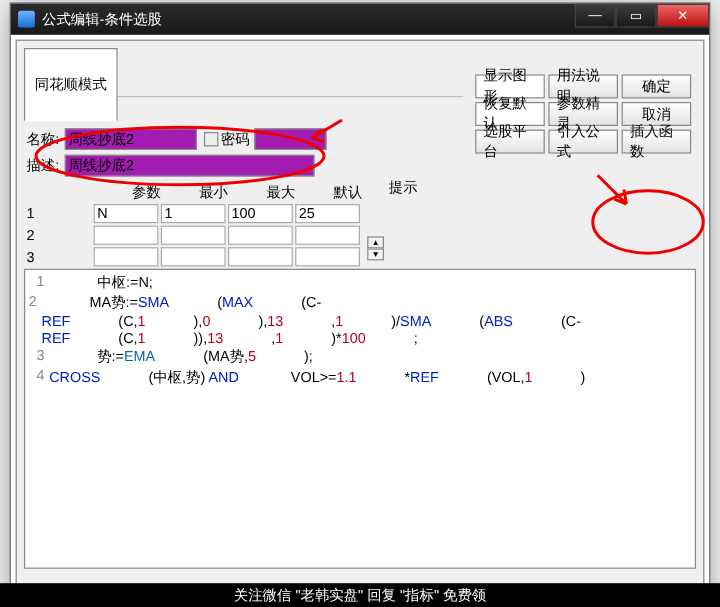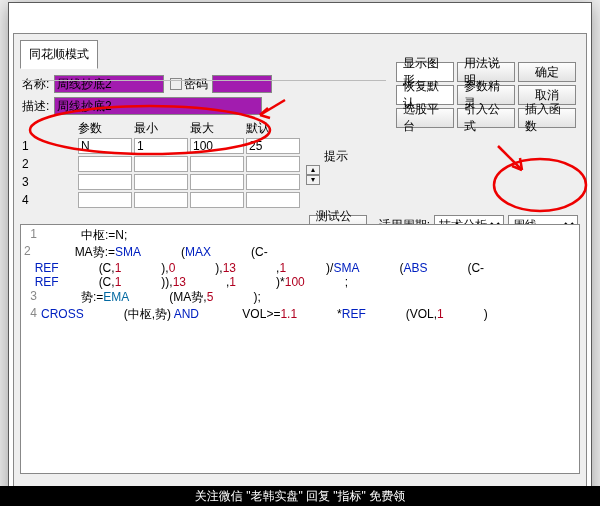--- a/index.html
+++ b/index.html
@@ -5,32 +5,32 @@
   * { box-sizing: border-box; font-family: "Microsoft YaHei", SimSun, Arial, sans-serif; }
   body { margin: 0; background: #eee; width: 600px; height: 506px; overflow: hidden; position: relative; }
   .window { position: absolute; left: 8px; top: 2px; width: 584px; height: 498px; background: #fff; border: 1px solid #5a5a5a; box-shadow: 0 4px 18px rgba(0,0,0,0.35); }
   .titlebar { height: 26px; background: linear-gradient(#2b2b2b,#191919); display: flex; align-items: center; padding: 0 6px; color: #fff; font-size: 12px; position: relative; }
   .titlebar .ticon { width: 14px; height: 14px; background: linear-gradient(#6fb2ff,#1a6ed8); border-radius: 2px; margin-right: 6px; }
   .winbtns { position: absolute; right: 0; top: 0; display: flex; }
   .winbtn { width: 34px; height: 20px; border: 1px solid #444; background: linear-gradient(#3d3d3d,#1a1a1a); color: #fff; font-size: 11px; display: flex; align-items: center; justify-content: center; }
   .winbtn.close { background: linear-gradient(#e66,#b11); width: 44px; }
   .client { position: absolute; left: 4px; right: 4px; top: 30px; bottom: 4px; border: 1px solid #888; background: #efefef; }
   .tabs { display: flex; margin: 6px 6px 0 6px; font-size: 12px; }
-  .tab { padding: 5px 8px; border: 1px solid #888; background: #f7f7f7; margin-right: -1px; position: relative; }
+  .tab { padding: 21px 8px; border: 1px solid #888; background: #f7f7f7; margin-right: -1px; position: relative; }
   .tab.active { background: #fff; border-bottom-color: #fff; z-index: 2; }
   .row { display: flex; align-items: center; font-size: 12px; margin: 4px 8px; }
   .lab { width: 32px; }
   .tb { height: 18px; font-size: 12px; border: 1px solid #888; background: #a21caf; padding: 0 2px; }
   .cb { width: 12px; height: 12px; border: 1px solid #888; margin: 0 2px 0 6px; }
   .btn { height: 20px; font-size: 12px; border: 1px solid #888; background: linear-gradient(#fdfdfd,#e3e3e3); padding: 0 6px; display: inline-flex; align-items: center; justify-content: center; width: 58px; }
   .btn.white { background: #fff; }
   .btncol { position: absolute; right: 10px; top: 28px; display: grid; grid-template-columns: 58px 58px 58px; grid-gap: 3px; }
   .paramtbl { margin: 2px 8px; border-collapse: collapse; font-size: 12px; }
   .paramtbl th, .paramtbl td { width: 56px; height: 18px; padding: 0; font-weight: normal; }
-  .paramtbl th { text-align: left; }
+  .paramtbl th { text-align: right; }
   .paramtbl input { width: 54px; height: 16px; border: 1px solid #aaa; font-size: 12px; padding: 0 2px; }
   .spin { display: inline-flex; flex-direction: column; margin-left: 4px; }
   .spin div { width: 14px; height: 10px; border: 1px solid #888; background: #f2f2f2; font-size: 8px; line-height: 8px; text-align: center; }
   .midrow { display: flex; align-items: center; font-size: 12px; margin: 6px 8px; justify-content: flex-end; gap: 4px; }
   .sel { height: 20px; font-size: 12px; border: 1px solid #888; background: #fff; }
   .code { position: absolute; left: 6px; right: 6px; top: 190px; bottom: 20px; border: 1px solid #888; background: #fff; padding: 2px; font-size: 12px; font-family: SimSun, monospace; overflow: auto; }
   .code .ln { display: flex; }
   .code .gut { width: 14px; color: #888; text-align: right; margin-right: 4px; }
   .kw-blue { color: #0020c0; }
   .kw-red { color: #b00020; }
@@ -38,20 +38,29 @@
   .kw-black { color: #000; margin-left: 40px; }
   .banner { position: absolute; left: 0; right: 0; bottom: 0; height: 20px; background: #000; color: #fff; font-size: 12px; display: flex; align-items: center; justify-content: center; }
   svg.overlay { position: absolute; left: 0; top: 0; pointer-events: none; }
   .tip { position:absolute; left:310px; top:98px; font-size:12px;margin-top:16px; }
   .hr { position:absolute; left:8px; right:200px; top:46px; border-top:1px solid #bbb; }
 </style>
 </head>
 <body>
 
 <div class="window">
+  <div class="titlebar">
+    <div class="ticon"></div>
+    <span>公式编辑-条件选股</span>
+    <div class="winbtns">
+      <div class="winbtn">—</div>
+      <div class="winbtn">▭</div>
+      <div class="winbtn close">✕</div>
+    </div>
+  </div>
 
   <div class="client">
     <div class="tabs">
       <div class="tab active">同花顺模式</div>
     </div>
     <div class="hr"></div>
 
     <div class="row" style="margin-top:6px">
       <span class="lab">名称:</span>
       <input class="tb" style="width: 110px;" value="周线抄底2">

